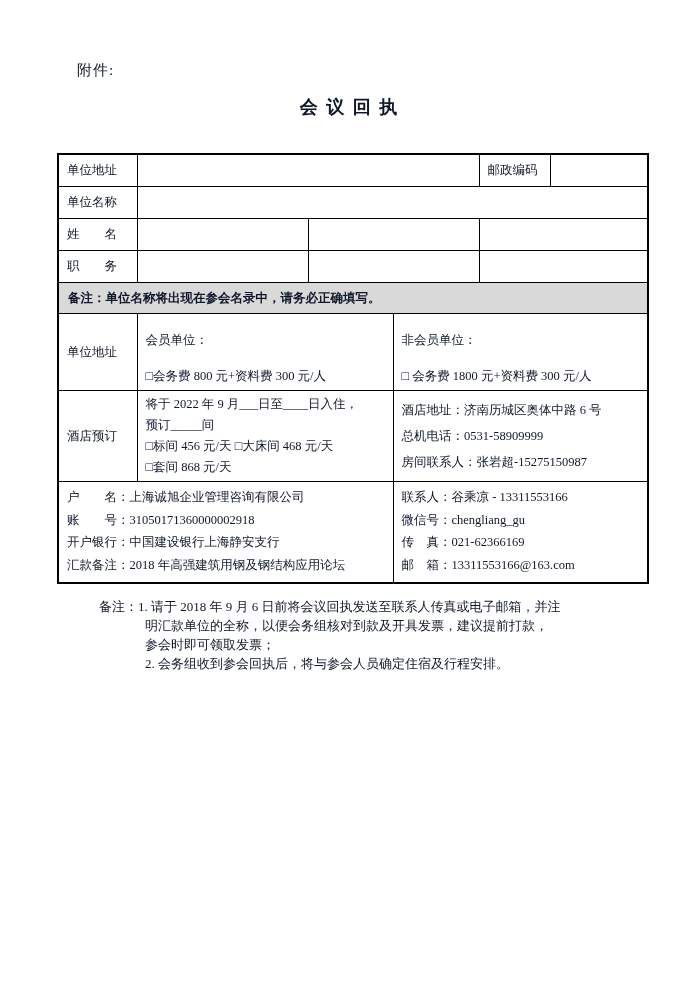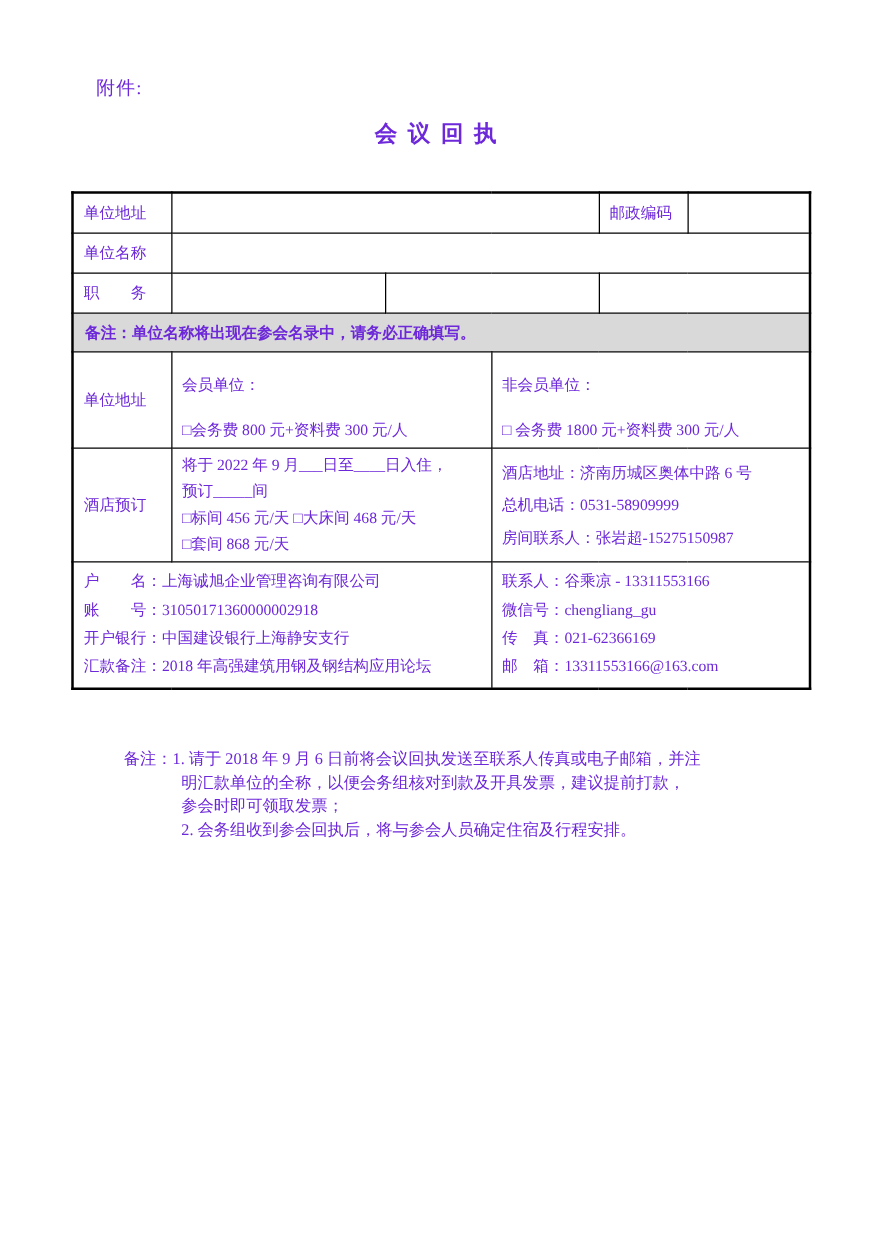--- a/index.html
+++ b/index.html
@@ -1,18 +1,18 @@
 <!DOCTYPE html>
 <html><head>
 <meta charset="utf-8">
 <style>
   html,body { margin:0; padding:0; background:#e8e8e8; }
   .page {
     position:relative; width:700px; height:991px; margin:0 auto;
-    background:#ffffff; overflow:hidden; color:#6d28d9;
+    background:#ffffff; overflow:hidden; color:#0f172a;
     font-family:"Liberation Serif","DejaVu Serif",serif;
   }
   .attachment {
     position:absolute; left:77px; top:61px;
     font-size:15px; letter-spacing:1px;
   }
   .doc-title {
     position:absolute; left:0; top:95px; width:699px; margin:0;
     text-align:center; font-size:18px; font-weight:bold; letter-spacing:2px;
   }
@@ -72,20 +72,26 @@
       <td colspan="3"></td>
       <td class="lbl">邮政编码</td>
       <td></td>
     </tr>
 
     <tr class="h27">
       <td class="lbl">单位名称</td>
       <td colspan="5"></td>
     </tr>
 
+    <tr class="h27">
+      <td class="lbl">姓　　名</td>
+      <td></td>
+      <td colspan="2"></td>
+      <td colspan="2"></td>
+    </tr>
 
     <tr class="h27">
       <td class="lbl">职　　务</td>
       <td></td>
       <td colspan="2"></td>
       <td colspan="2"></td>
     </tr>
 
 
 

